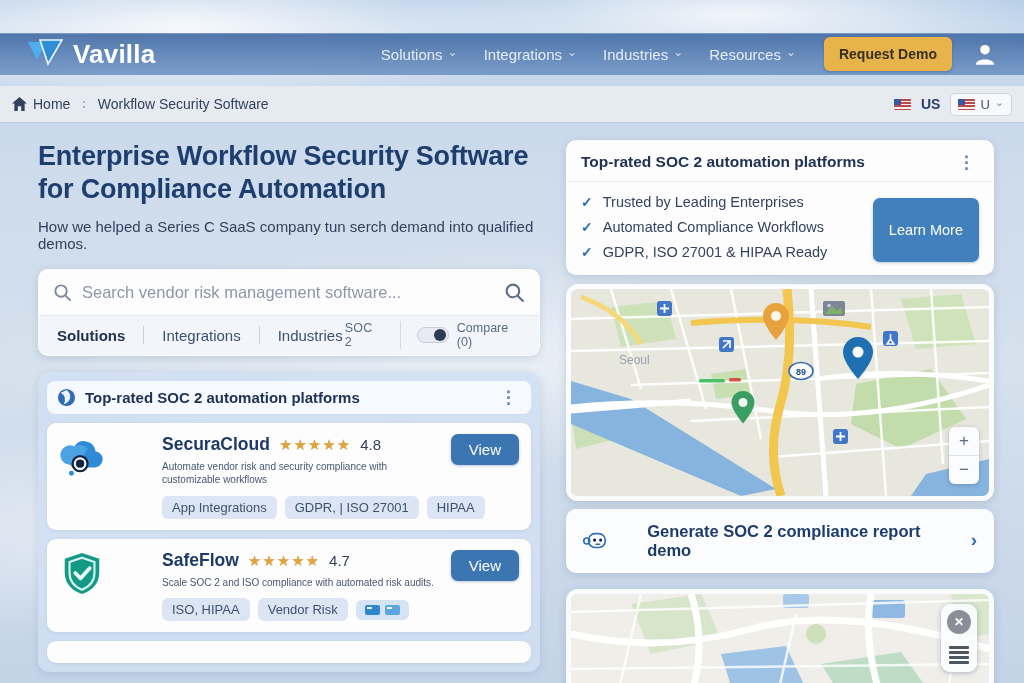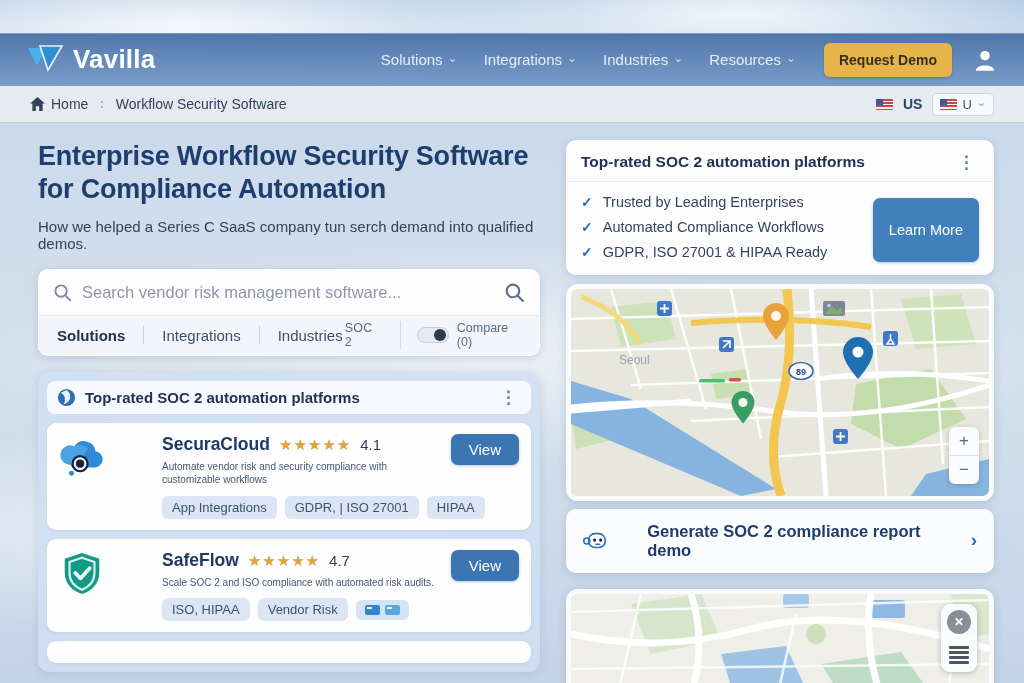--- a/index.html
+++ b/index.html
@@ -9,41 +9,41 @@
     position:relative; width:1024px; height:683px; overflow:hidden;
     background:
       radial-gradient(55% 16% at 18% 4%, rgba(255,255,255,.85), rgba(255,255,255,0) 70%),
       radial-gradient(48% 13% at 72% 2%, rgba(255,255,255,.8), rgba(255,255,255,0) 70%),
       radial-gradient(70% 22% at 50% 52%, rgba(255,255,255,.5), rgba(255,255,255,0) 75%),
       radial-gradient(60% 20% at 12% 78%, rgba(255,255,255,.45), rgba(255,255,255,0) 75%),
       linear-gradient(180deg,#aec8e4 0%,#c3d6ea 5%,#cfdcec 28%,#d4e0ec 55%,#cbd9ea 80%,#c4d4e7 100%);
   }
   
   .navbar{
-    position:absolute; top:33px; left:0; right:0; height:53px;
+    position:absolute; top:33px; left:0; right:0; height:42px;
     background:linear-gradient(180deg, rgba(73,113,167,.96), rgba(110,147,196,.88));
     display:flex; align-items:center; padding:0 26px;
     box-shadow:0 1px 0 rgba(255,255,255,.25) inset;
   }
   .brand{ display:flex; align-items:center; gap:9px; }
   .brand-name{ color:#fff; font-size:26px; font-weight:bold; letter-spacing:.2px; }
   .nav-links{ margin-left:auto; display:flex; align-items:center; gap:26px; }
   .nav-link{ color:#e8eef7; font-size:15px; display:flex; align-items:center; gap:5px; cursor:pointer; }
   .nav-link .chev{ font-size:12px; color:#cfdced; margin-top:-4px; }
   .cta-btn{
     margin-left:28px; background:#e7b44b; color:#37301f; font-weight:bold; font-size:14px;
     padding:9px 15px; border-radius:6px; border:none; cursor:pointer;
     box-shadow:0 1px 3px rgba(40,60,90,.35);
   }
   .user-icon{ margin-left:20px; width:26px; height:26px; }
   
   .crumbbar{
     position:absolute; top:86px; left:0; right:0; height:37px;
     background:rgba(232,236,241,.92); border-bottom:1px solid rgba(175,188,204,.6);
-    display:flex; align-items:center; padding:0 30px; font-size:14px; color:#33415c;
+    display:flex; align-items:center; padding:0 12px; font-size:14px; color:#33415c;
   }
   .crumb-home{ display:flex; align-items:center; gap:6px; cursor:pointer; }
   .crumb-sep{ margin:0 12px; color:#7a879c; font-size:13px; }
   .crumb-right{ margin-left:auto; display:flex; align-items:center; gap:10px;justify-content:flex-end; }
   .flag{ width:17px; height:11px; position:relative; display:inline-block;
     background:repeating-linear-gradient(180deg,#bf4a4a 0 1.6px,#f4f2ef 1.6px 3.2px); border-radius:1px; }
   .flag::after{ content:""; position:absolute; left:0; top:0; width:7px; height:6px; background:#3a57a8; }
   .locale-code{ font-weight:bold; color:#2c4165; font-size:14px; }
   .locale-select{ display:flex; align-items:center; gap:5px; background:rgba(250,251,253,.9);
     border:1px solid #cfd6e0; border-radius:5px; padding:3px 7px; cursor:pointer; color:#44536e; font-size:13px;}
@@ -227,21 +227,21 @@
             <circle cx="22" cy="31" r="5.5" fill="none" stroke="#eef4fb" stroke-width="2.4"></circle>
             <circle cx="13" cy="41" r="2.6" fill="#2f8bd8"></circle>
           </svg>
           <div class="item-mid">
             <div class="item-toprow">
               <span class="item-name">SecuraCloud</span>
               <span class="stars">
                 <span class="bg">★★★★★</span>
                 <span class="fg" style="width: 100%;">★★★★★</span>
               </span>
-              <span class="rating">4.1</span>
+              <span class="rating">4.8</span>
             </div>
             <div class="item-desc">Automate vendor risk and security compliance with customizable workflows</div>
             <div class="tags">
               <span class="tag">App Integrations</span>
               <span class="tag">GDPR, | ISO 27001</span>
               <span class="tag">HIPAA</span>
             </div>
           </div>
           <div class="item-right">
             <button class="view-btn">View</button>

